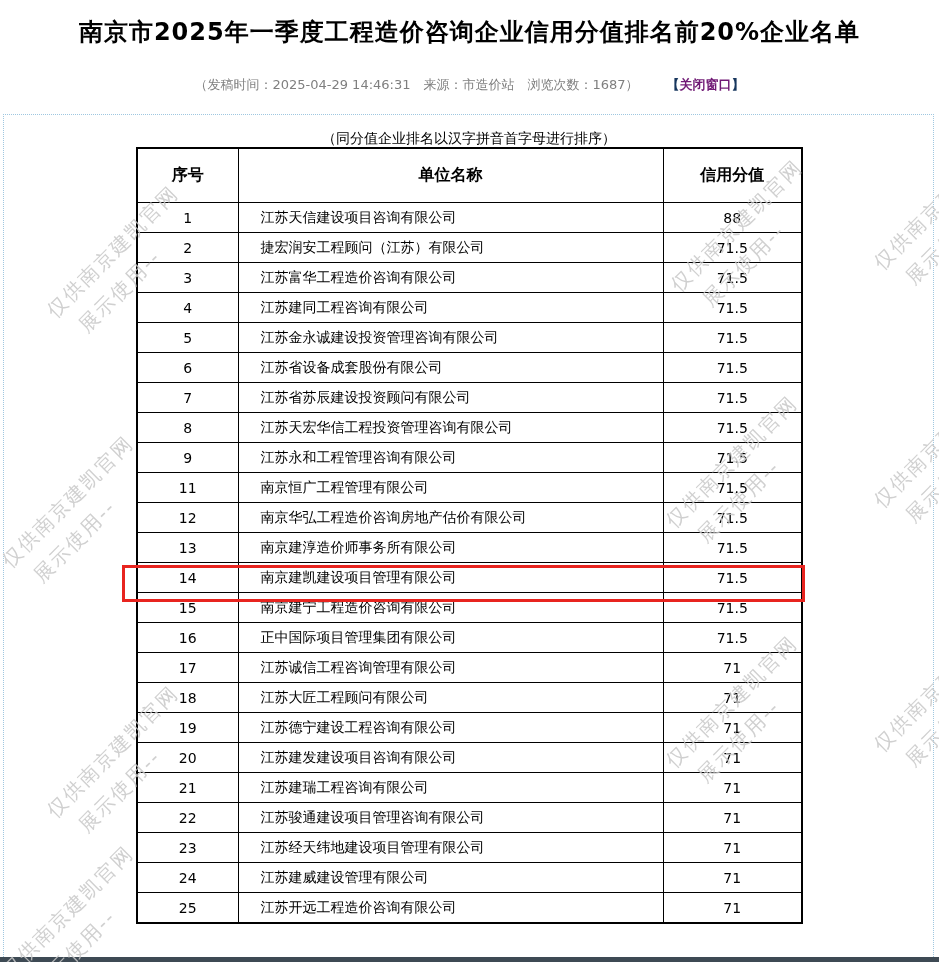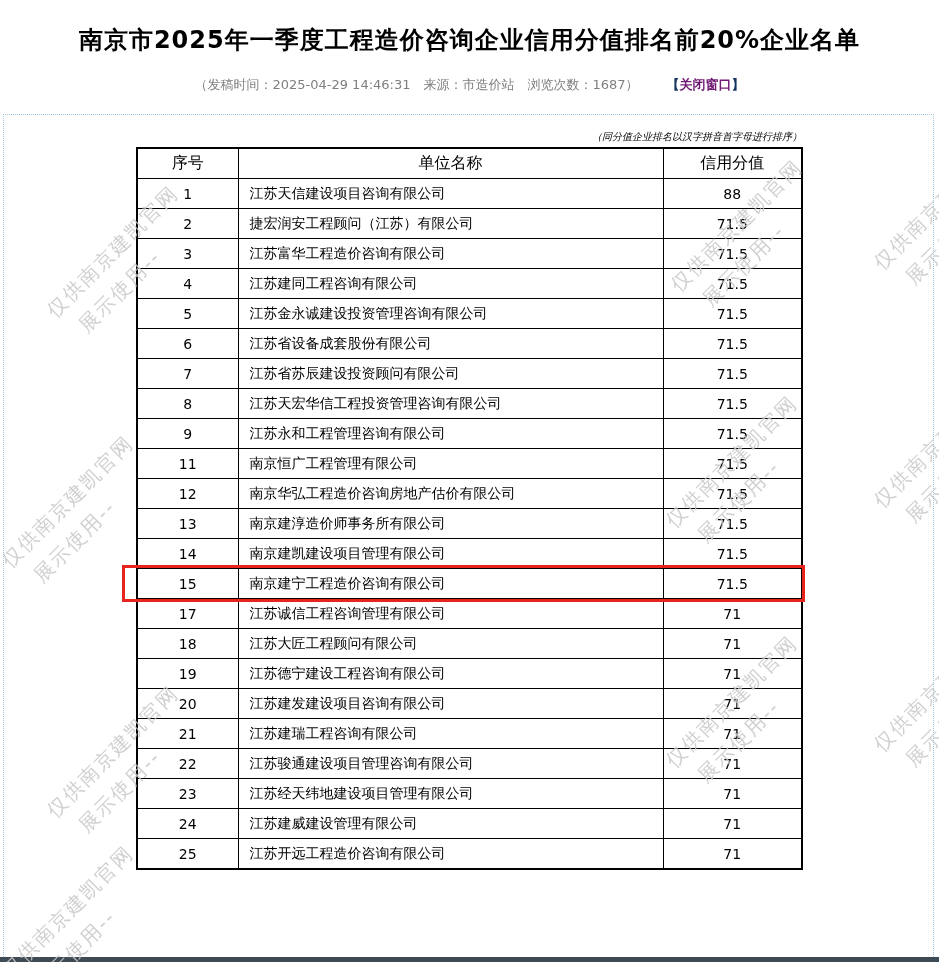--- a/index.html
+++ b/index.html
@@ -1,43 +1,43 @@
 <!DOCTYPE html>
 <html><head>
 <meta charset="utf-8">
 <style>
   html,body{margin:0;padding:0;background:#ffffff;}
   #page{position:relative;width:939px;height:962px;background:#fff;overflow:hidden;
         font-family:"DejaVu Sans","Liberation Sans",sans-serif;color:#000;}
 
   
-  #page-title{position:absolute;left:0;top:24px;width:100%;text-align:center;
+  #page-title{position:absolute;left:0;top:16px;width:100%;text-align:center;
               font-size:24px;font-weight:bold;letter-spacing:1px;}
   #meta-line{position:absolute;left:0;top:76px;width:100%;text-align:center;
              font-size:13px;color:#7f7f7f;}
   #meta-line .close-wrap{margin-left:28px;font-weight:bold;}
   .bracket{color:#17365d;font-weight:bold;}
   .close-link{color:#0000cc;text-decoration:none;font-weight:bold;cursor:pointer;}
 
   
   #content-box{position:absolute;left:3px;top:114px;width:929px;height:848px;
                border:1px dotted #9fc7e0;border-bottom:none;background:transparent;}
 
   
-  #sort-note{position:absolute;left:136px;top:130px;width:666px;text-align:right;
-             font-size:10px;color:#000;font-style:italic;}
+  #sort-note{position:absolute;left:136px;top:130px;width:666px;text-align:center;
+             font-size:14px;color:#000;}
 
   
   #rank-table{position:absolute;left:136px;top:147px;border-collapse:collapse;
               table-layout:fixed;background:#fff;}
   #rank-table th,#rank-table td{border:1px solid #000;overflow:hidden;white-space:nowrap;}
   #rank-table{border:2px solid #000;}
-  #rank-table th{height:29px;font-size:16px;font-weight:normal;text-align:center;padding:0;}
+  #rank-table th{height:29px;font-size:16px;font-weight:bold;text-align:center;padding:12px;}
   #rank-table td{height:29px;font-size:14px;padding:0;text-align:center;}
-  #rank-table td.name{text-align:left;padding-left:11px;}
+  #rank-table td.name{text-align:left;padding-left:22px;}
   col.c-rank{width:101px;} col.c-name{width:425px;} col.c-score{width:139px;}
 
   
   #highlight-box{position:absolute;left:122px;top:565px;width:677px;height:31px;
                  border:3px solid #e8241f;pointer-events:none;z-index:30;}
 
   
   #watermark-layer{position:absolute;left:0;top:0;width:939px;height:962px;
                    pointer-events:none;z-index:20;}
   .wm{position:absolute;width:200px;transform:rotate(-45deg);color:#c8c8c8;
@@ -141,20 +141,25 @@
           <td>14</td>
           <td class="name">南京建凯建设项目管理有限公司</td>
           <td>71.5</td>
         </tr>
         <tr>
           <td>15</td>
           <td class="name">南京建宁工程造价咨询有限公司</td>
           <td>71.5</td>
         </tr>
         <tr>
+          <td>16</td>
+          <td class="name">正中国际项目管理集团有限公司</td>
+          <td>71.5</td>
+        </tr>
+        <tr>
           <td>17</td>
           <td class="name">江苏诚信工程咨询管理有限公司</td>
           <td>71</td>
         </tr>
         <tr>
           <td>18</td>
           <td class="name">江苏大匠工程顾问有限公司</td>
           <td>71</td>
         </tr>
         <tr>

